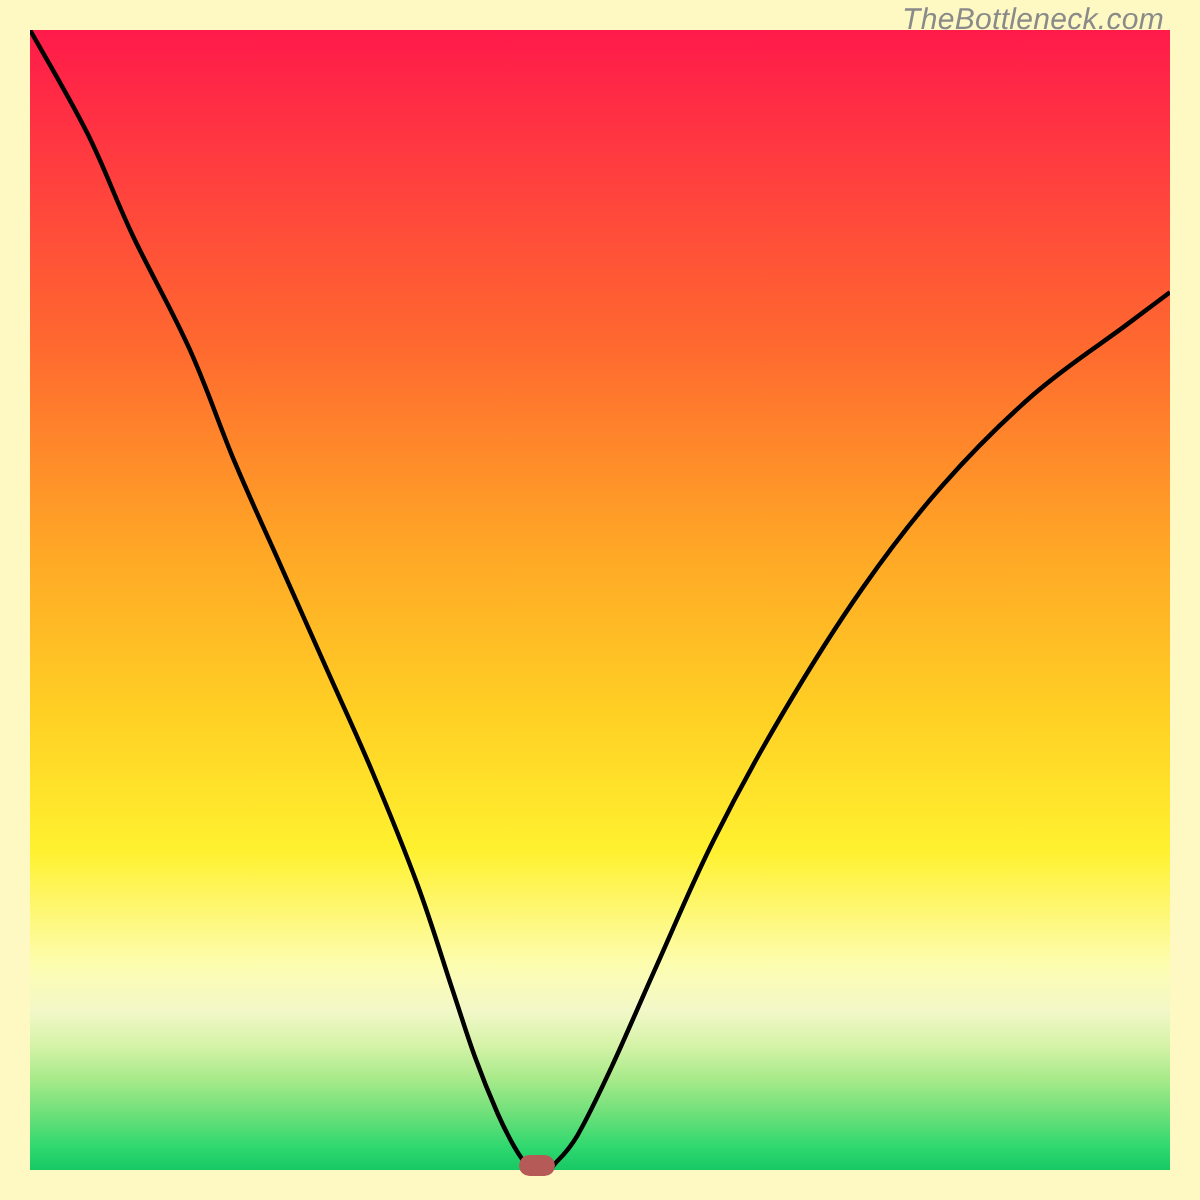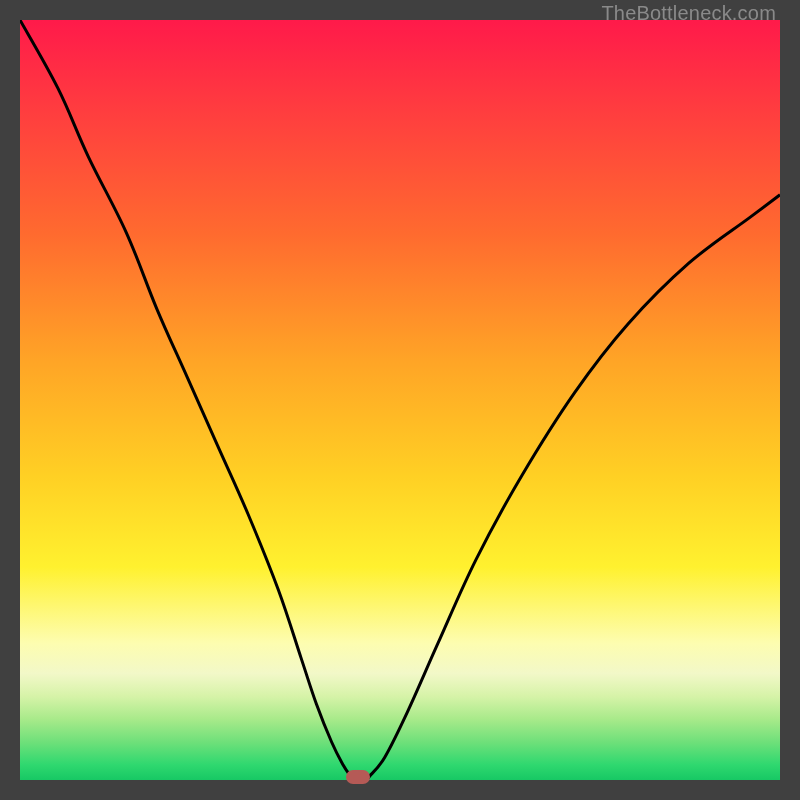--- a/index.html
+++ b/index.html
@@ -9,21 +9,22 @@
     height: 800px;
     background: #000;
     overflow: hidden;
   }
   .frame {
     position: absolute;
     left: 0;
     top: 0;
     width: 800px;
     height: 800px;
-    background: #404040;
+    background: #fef9c3;
+    font-style: italic;
   }
   .plot {
     position: absolute;
     left: 20px;
     top: 20px;
     width: 760px;
     height: 760px;
     
     background: linear-gradient(to bottom,
       #ff1a4a 0%,

